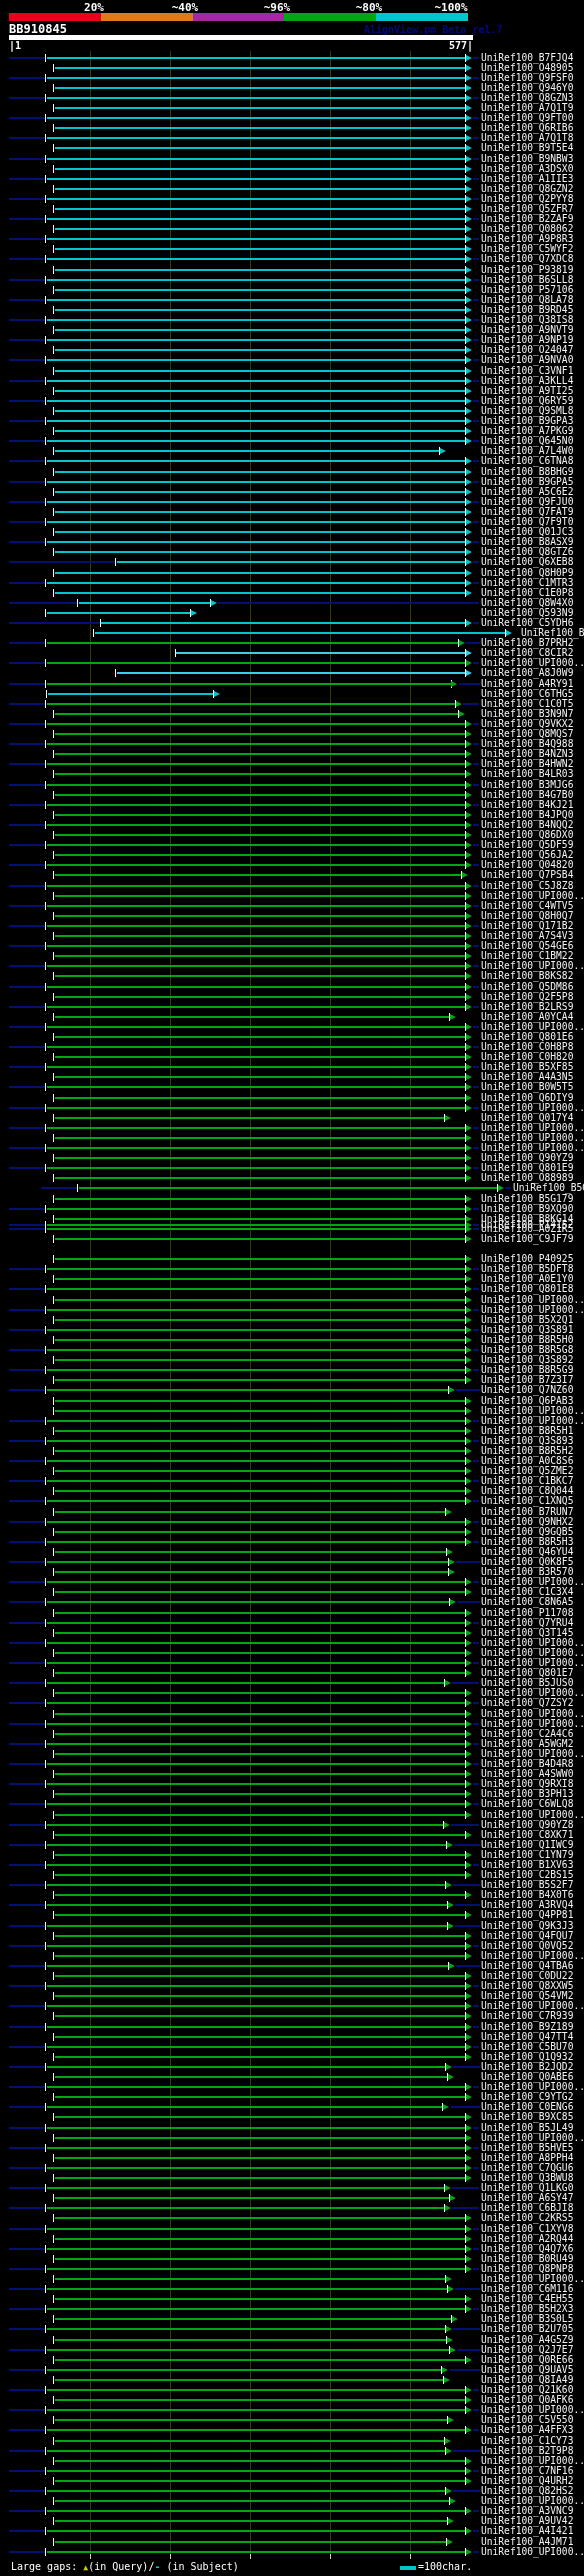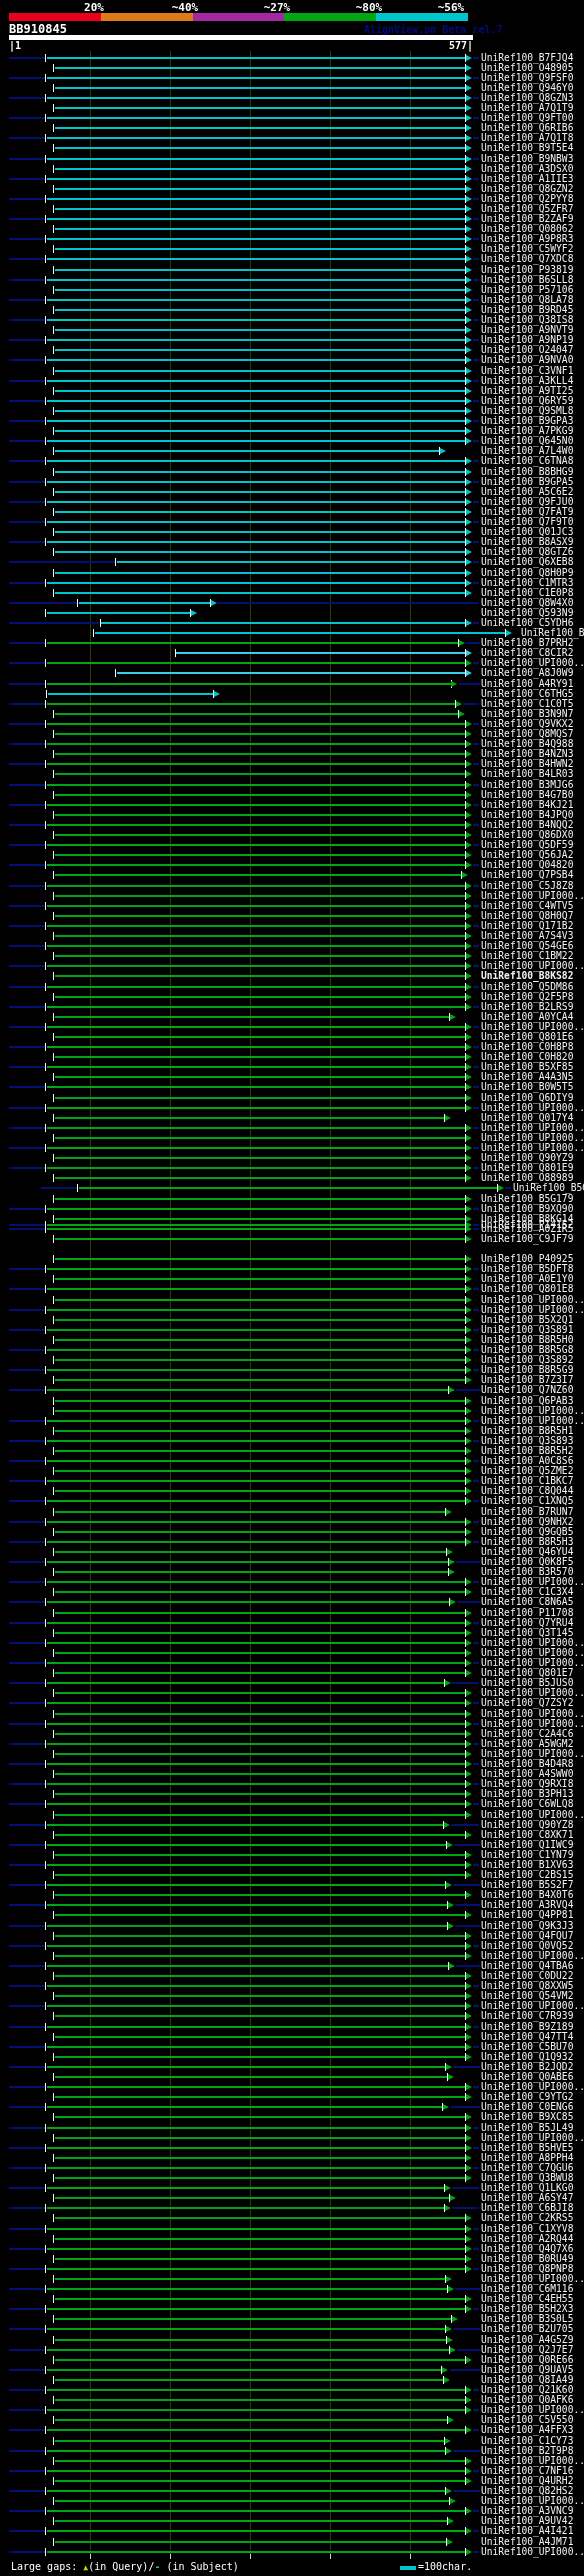--- a/index.html
+++ b/index.html
@@ -33,25 +33,25 @@
 </head>
 <body>
 
 <div id="stage">
   <div id="score-key">
       <div class="key-seg" style="left: 9.1px; width: 92px; background: rgb(232, 0, 28);"></div>
       <div class="key-label" style="left: 94px;">20%</div>
       <div class="key-seg" style="left: 101px; width: 92px; background: rgb(223, 122, 22);"></div>
       <div class="key-label" style="left: 185px;">~40%</div>
       <div class="key-seg" style="left: 193px; width: 92px; background: rgb(164, 40, 160);"></div>
-      <div class="key-label" style="left: 277px;">~27%</div>
+      <div class="key-label" style="left: 277px;">~96%</div>
       <div class="key-seg" style="left: 284px; width: 92px; background: rgb(0, 166, 20);"></div>
       <div class="key-label" style="left: 369px;">~80%</div>
       <div class="key-seg" style="left: 376px; width: 92px; background: rgb(0, 198, 204);"></div>
-      <div class="key-label" style="left: 451px;">~56%</div>
+      <div class="key-label" style="left: 451px;">~100%</div>
     </div>
   <div id="query-id">BB910845</div>
   <div id="watermark">AlignView.pm Beta rel.7</div>
   <div id="ruler-bar"></div>
   <div id="ruler-start">|1</div>
   <div id="ruler-end">577|</div>
   <div id="gridlines">
       <div class="gridline" style="left: 90px; background: rgb(51, 59, 8);"></div>
       <div class="grid-tick" style="left: 90px;"></div>
       <div class="gridline" style="left: 170px; background: rgb(51, 59, 8);"></div>
@@ -786,21 +786,21 @@
       </div>
       <div class="row" style="top: 961px;">
         <div class="navy" style="left: 9.1px; width: 36px; background: rgb(4, 16, 112);"></div>
         <div class="tick" style="left: 45px;"></div>
         <div class="bar" style="left: 47px; width: 419px; background: rgb(0, 166, 20);"></div>
         <div class="tick" style="left: 465px;"></div>
         <div class="arrow" style="left: 466px; border-left: 6.4px solid rgb(0, 166, 20);"></div>
         <div class="navy" style="left: 473px; width: 6.4px; background: rgb(4, 16, 112);"></div>
         <span class="hit-label">UniRef100_UPI000..</span>
       </div>
-      <div class="row" style="top: 971px; font-weight: bold;">
+      <div class="row" style="top: 971px;">
         <div class="tick" style="left: 53px;"></div>
         <div class="bar" style="left: 55px; width: 410px; background: rgb(0, 166, 20);"></div>
         <div class="tick" style="left: 465px;"></div>
         <div class="arrow" style="left: 466px; border-left: 6.4px solid rgb(0, 166, 20);"></div>
         <span class="hit-label">UniRef100_B8KS82</span>
       </div>
       <div class="row" style="top: 982px; text-align: right;">
         <div class="navy" style="left: 9.1px; width: 36px; background: rgb(4, 16, 112);"></div>
         <div class="tick" style="left: 45px;"></div>
         <div class="bar" style="left: 47px; width: 419px; background: rgb(0, 166, 20);"></div>

